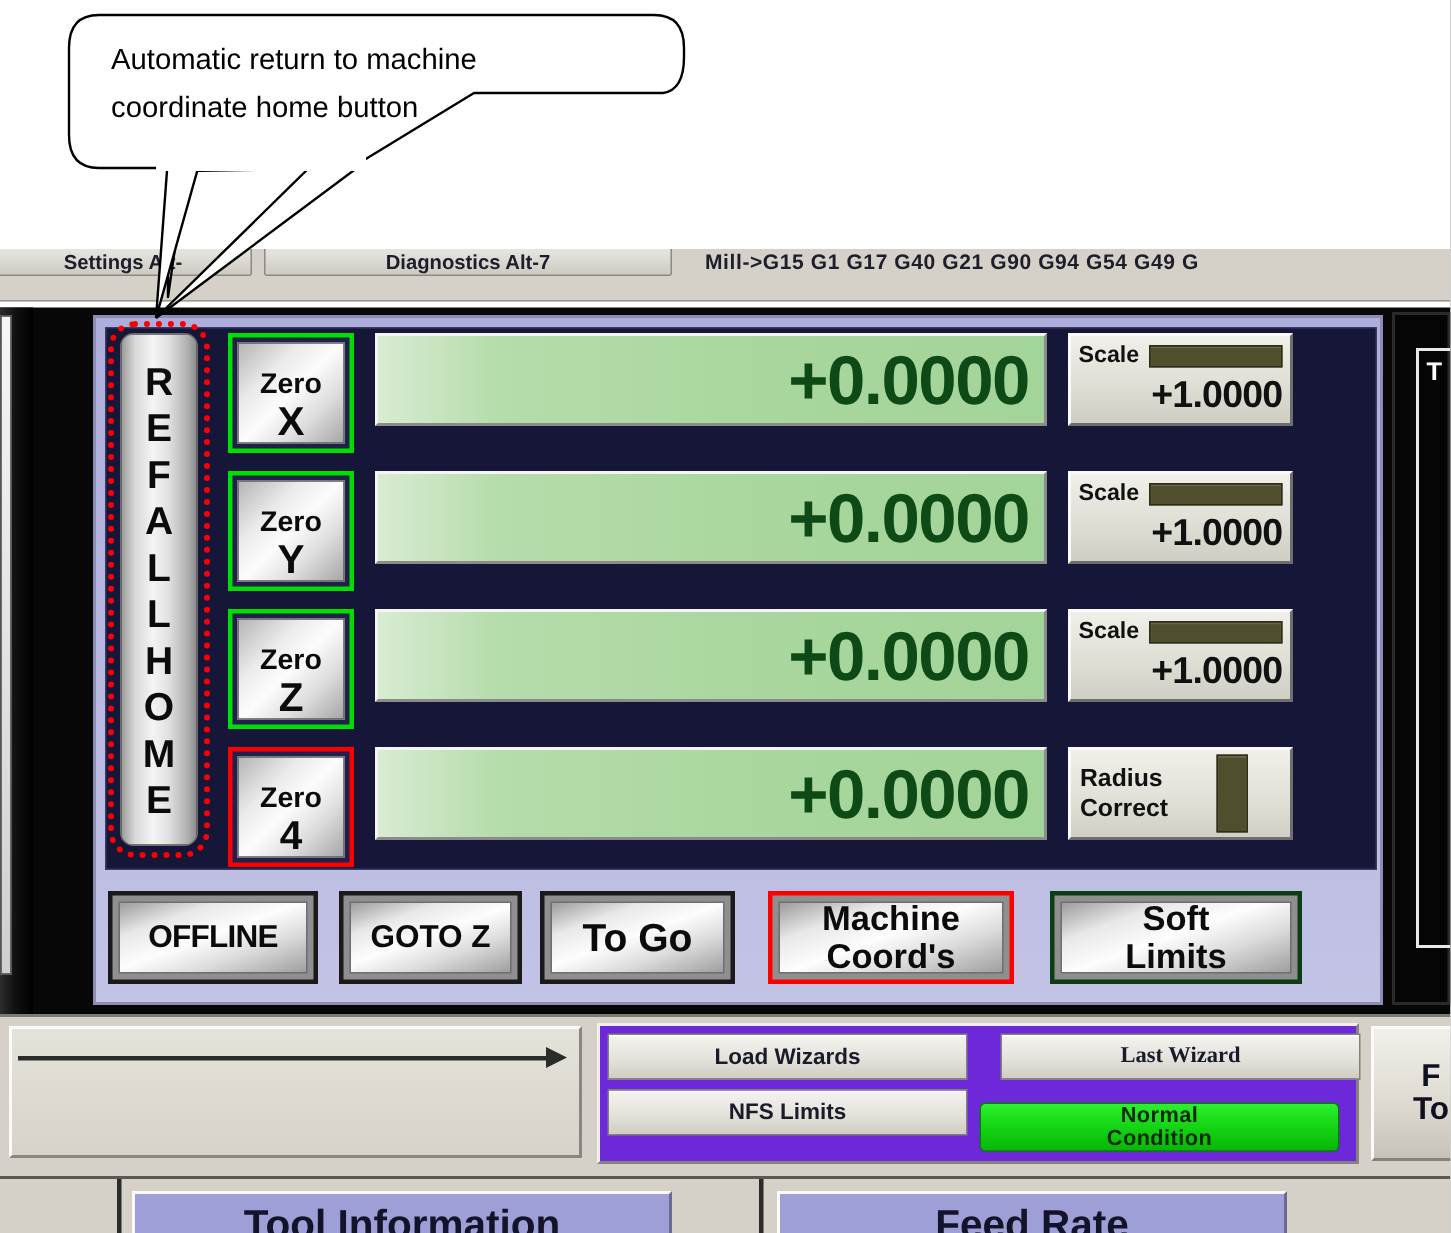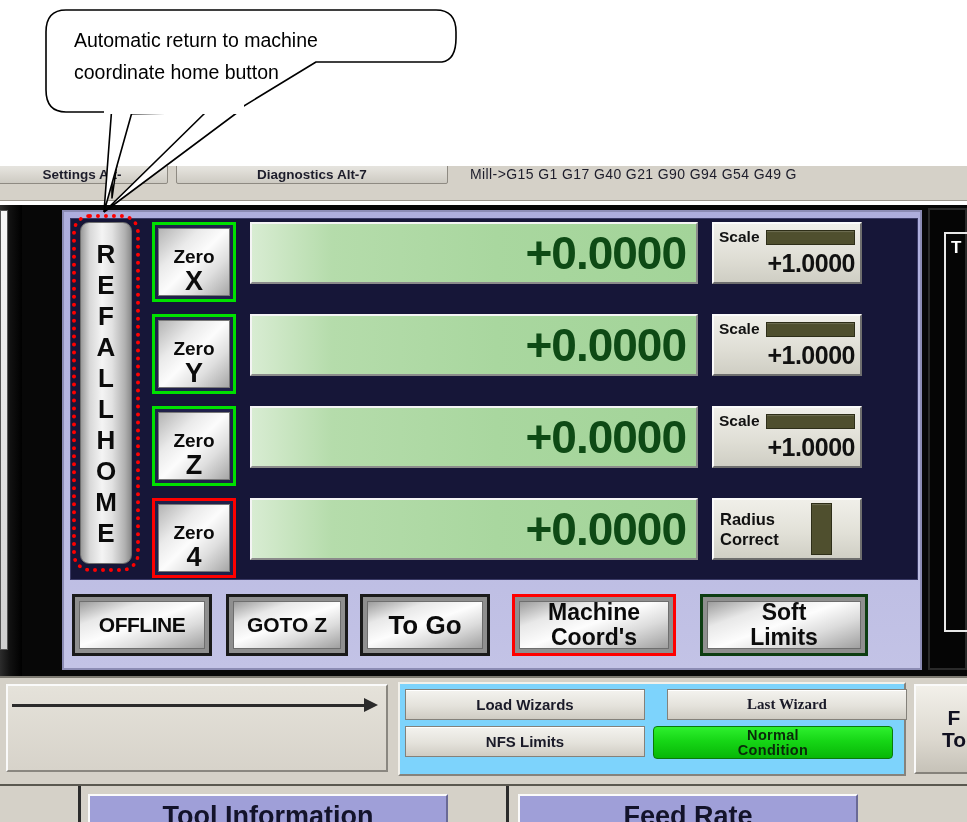--- a/index.html
+++ b/index.html
@@ -74,21 +74,21 @@
   #tb-settings { left: -4px; width: 172px; }
   #tb-diag     { left: 176px; width: 272px; }
   #gcode-status {
     position: absolute;
     left: 470px;
     top: -14px;
     height: 30px;
     display: flex;
     align-items: flex-end;
     font-size: 14px;
-    font-weight: normal;
+    font-weight: bold;
     color: #1d1d2b;
     letter-spacing: .4px;
     white-space: nowrap;
     text-align: center;
   }
 
   
   #window-frame {
     position: absolute;
     left: 0;
@@ -390,21 +390,21 @@
     width: 0; height: 0;
     border-left: 14px solid #2b2b2b;
     border-top: 7px solid transparent;
     border-bottom: 7px solid transparent;
   }
 
   #wizard-panel {
     position: absolute;
     left: 398px; top: 4px;
     width: 508px; height: 94px;
-    background: #7dd3fc;
+    background: #6d28d9;
     border: 2px solid #f2f0ea;
     border-bottom-color: #86837c;
     border-right-color: #86837c;
     box-sizing: border-box;
     padding: 3px;
   }
   .wiz-btn {
     position: absolute;
     height: 31px;
     background: linear-gradient(180deg,#f4f3ef 0%, #e4e2db 55%, #cfccc3 100%);
@@ -416,21 +416,21 @@
     justify-content: center;
     font-size: 15px;
     font-weight: bold;
     color: #1a1a28;
   }
   #wiz-load { left: 5px;   top: 5px;  width: 240px; }
   #wiz-last { left: 267px; top: 5px;  width: 240px; font-family: Liberation Serif, serif; }
   #wiz-nfs  { left: 5px;   top: 42px; width: 240px; }
   #wiz-normal {
     position: absolute;
-    left: 253px; top: 42px;
+    left: 253px; top: 51px;
     width: 240px; height: 33px;
     background: linear-gradient(180deg,#2ef02e 0%, #16d616 45%, #07b707 100%);
     border: 1px solid #0a7a0a;
     border-radius: 4px;
     box-sizing: border-box;
     display: flex;
     flex-direction: column;
     align-items: center;
     justify-content: center;
     line-height: 1.02;

